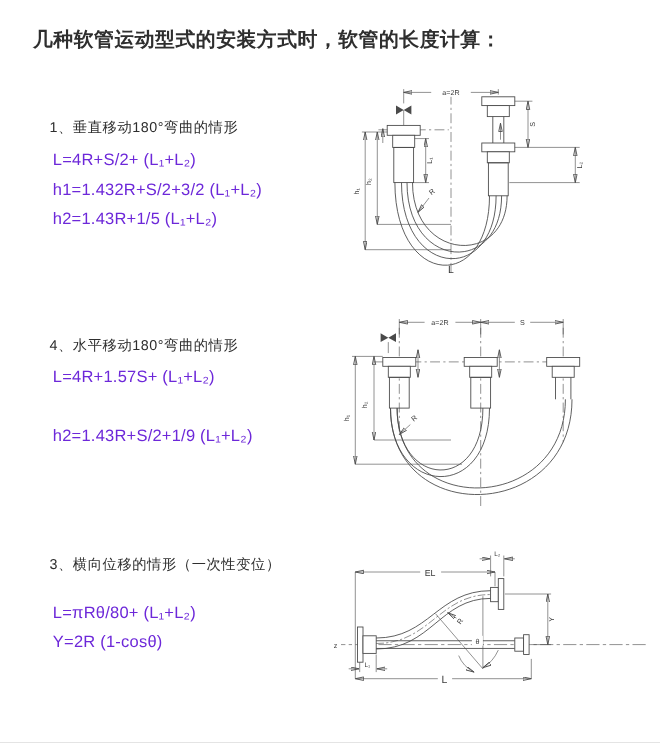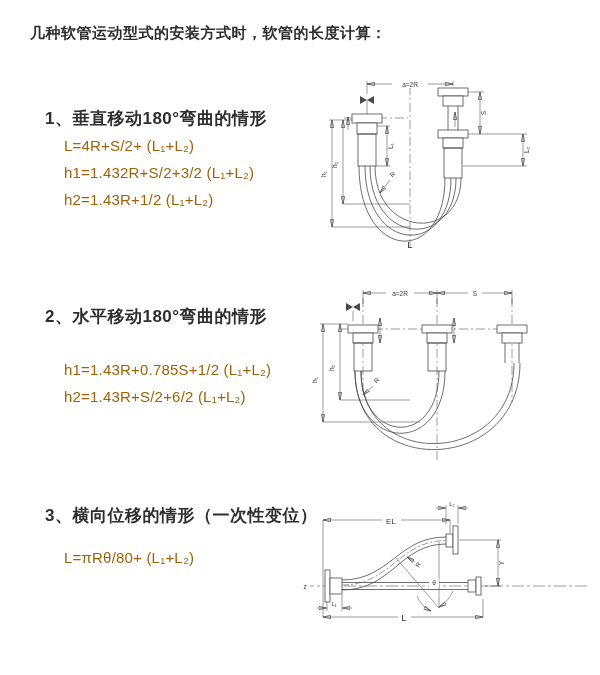--- a/index.html
+++ b/index.html
@@ -1,21 +1,21 @@
 <!DOCTYPE html>
 <html><head>
 <meta charset="utf-8">
 <style>
   html,body{margin:0;padding:0;background:#e8e8e8;}
   .page{position:relative;width:600px;height:675px;background:#ffffff;overflow:hidden;
         font-family:"Liberation Sans","DejaVu Sans",sans-serif;color:#2e2e2e;
         border-bottom:2px solid #c9c9c9;}
-  .title{position:absolute;left:30px;top:24px;font-size:15px;font-weight:bold;letter-spacing:.5px;}
-  .heading{position:absolute;left:45px;font-size:17px;font-weight:bold;letter-spacing:.5px;}
-  .formula{position:absolute;left:64px;font-size:15px;letter-spacing:.2px;color:#a16207;}
+  .title{position:absolute;left:30px;top:24px;font-size:18px;font-weight:bold;letter-spacing:.5px;}
+  .heading{position:absolute;left:45px;font-size:13px;font-weight:normal;letter-spacing:.5px;}
+  .formula{position:absolute;left:48px;font-size:15px;letter-spacing:.2px;color:#6d28d9;}
   svg.dg{position:absolute;}
   .dg line,.dg path,.dg rect{stroke:#4a4a4a;stroke-width:0.8;fill:none;}
   .dg .thin{stroke-width:0.55;}
   .dg .dim{stroke-width:0.55;}
   .dg .fw{fill:#ffffff;}
   .dg .solid{fill:#4a4a4a;stroke:none;}
   .dg .mask{fill:#ffffff;stroke:none;}
   .dg text{stroke:none;fill:#3a3a3a;font-size:6.5px;font-family:"Liberation Sans","DejaVu Sans",sans-serif;}
   .dg text.big{font-size:9.5px;}
   .dg text.mid{font-size:8px;}
@@ -23,28 +23,29 @@
 </head>
 <body>
 
 <div class="page">
 
   <div class="title">几种软管运动型式的安装方式时，软管的长度计算：</div>
 
   <div class="heading" style="top:107px">1、垂直移动180°弯曲的情形</div>
   <div class="formula" style="top:137px">L=4R+S/2+ (L₁+L₂)</div>
   <div class="formula" style="top:164px">h1=1.432R+S/2+3/2 (L₁+L₂)</div>
-  <div class="formula" style="top:191px">h2=1.43R+1/2 (L₁+L₂)</div>
-
-  <div class="heading" style="top:305px">2、水平移动180°弯曲的情形</div>
-  <div class="formula" style="top:361px">h1=1.43R+0.785S+1/2 (L₁+L₂)</div>
-  <div class="formula" style="top:388px">h2=1.43R+S/2+6/2 (L₁+L₂)</div>
+  <div class="formula" style="top:191px">h2=1.43R+1/5 (L₁+L₂)</div>
+
+  <div class="heading" style="top:305px">4、水平移动180°弯曲的情形</div>
+  <div class="formula" style="top:334px">L=4R+1.57S+ (L₁+L₂)</div>
+  <div class="formula" style="top:388px">h2=1.43R+S/2+1/9 (L₁+L₂)</div>
 
   <div class="heading" style="top:504px">3、横向位移的情形（一次性变位）</div>
   <div class="formula" style="top:549px">L=πRθ/80+ (L₁+L₂)</div>
+  <div class="formula" style="top:575px">Y=2R (1-cosθ)</div>
 
   <svg class="dg" style="left:310px;top:70px" width="290" height="190" viewBox="0 0 290 190">
     <defs>
       <marker id="d1ar" markerWidth="9" markerHeight="5" refX="7.6" refY="2" orient="auto-start-reverse" markerUnits="userSpaceOnUse">
         <path d="M0,0.4 L7.6,2 L0,3.6 Z" fill="#4a4a4a" stroke="none"></path>
       </marker>
       <pattern id="d1h" width="4" height="4" patternUnits="userSpaceOnUse">
         <path d="M0,4 L4,0 M0,0 L4,4" stroke="#8a8a8a" stroke-width="0.5" fill="none"></path>
       </pattern>
     </defs>

